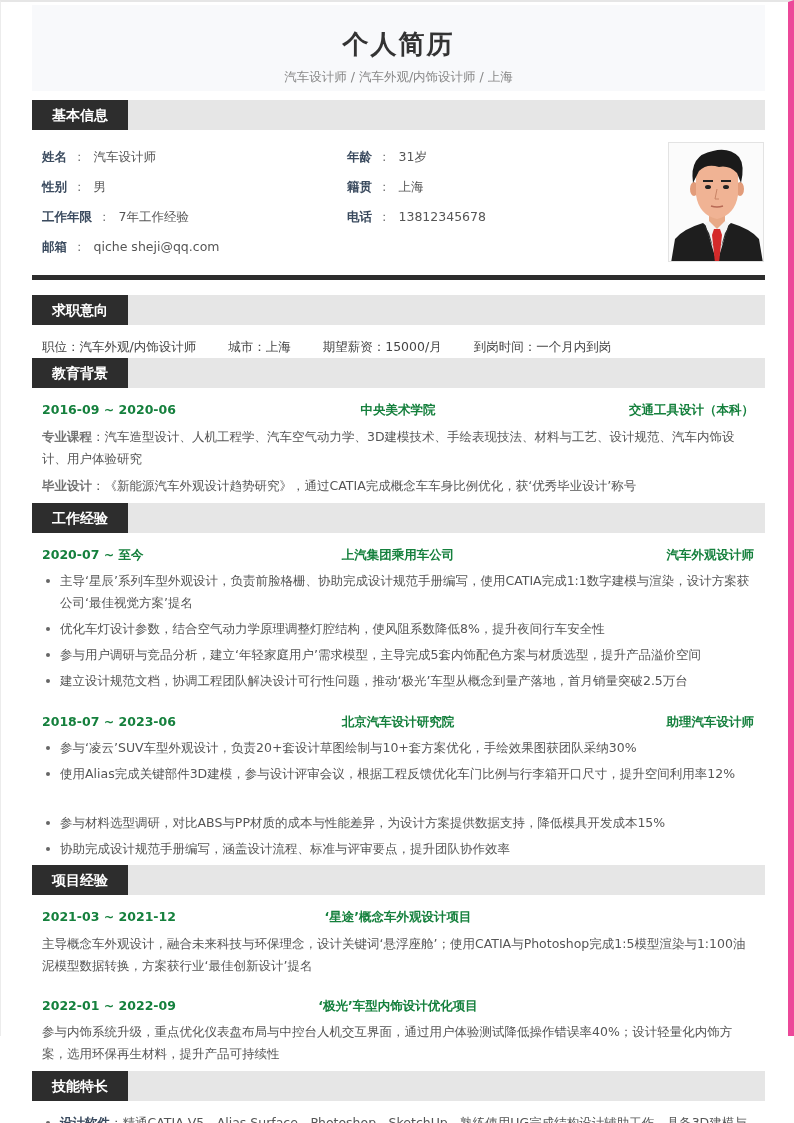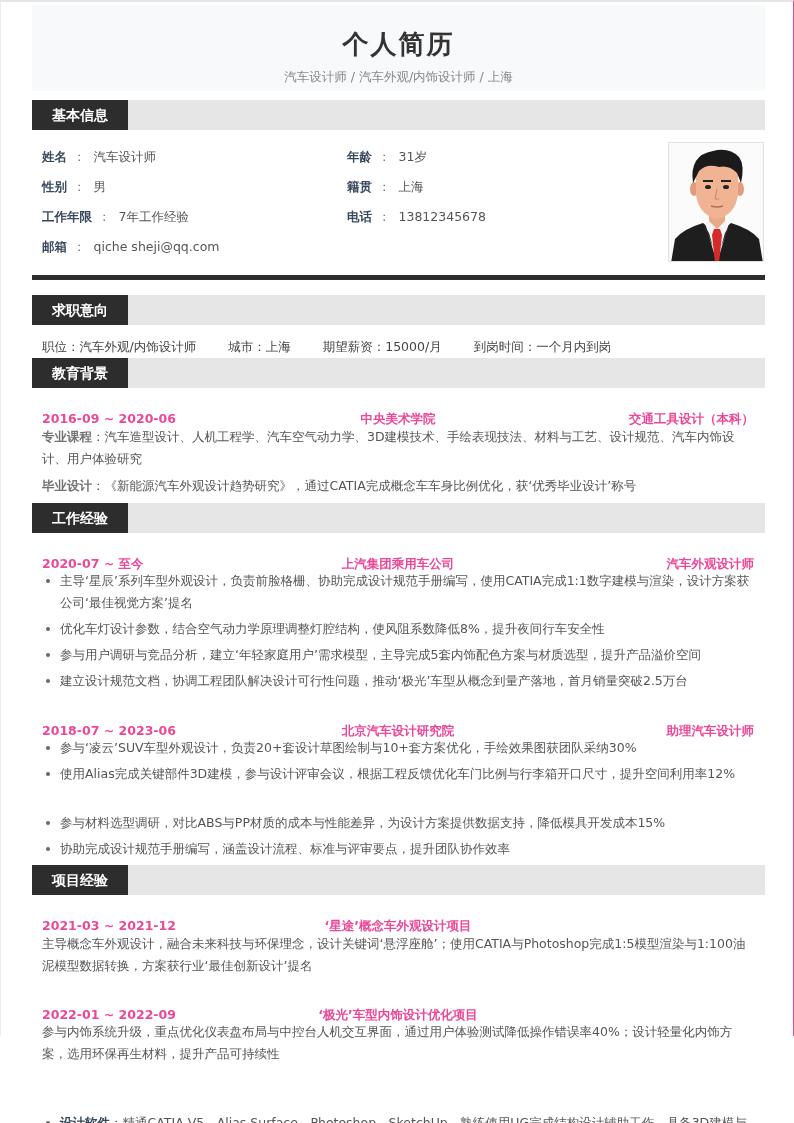--- a/index.html
+++ b/index.html
@@ -1,38 +1,38 @@
 <!DOCTYPE html>
 <html><head>
 <meta charset="utf-8">
 <style>
   * { box-sizing: border-box; margin: 0; padding: 0; }
   html, body { width: 794px; height: 1123px; overflow: hidden; background: #ffffff; }
   body { font-family: "DejaVu Sans", "Liberation Sans", sans-serif; color: #444; position: relative; }
-  .page { position: absolute; left: 0; top: 0; width: 794px; height: 1036px; border-left: 1px solid #ececec; border-right: 1px solid #ec4899; border-top: 2px solid #e6e6e6; }
+  .page { position: absolute; left: 0; top: 0; width: 794px; height: 1036px; border-left: 1px solid #ececec; border-right: 6px solid #ec4899; border-top: 2px solid #e6e6e6; }
 
   .header { position: absolute; left: 31px; top: 3px; width: 733px; height: 86px; background: #f8f9fb; text-align: center; }
   .header .title { position: absolute; left: 0; right: 0; top: 22px; font-size: 26px; font-weight: bold; color: #333; letter-spacing: 2px; }
   .header .subtitle { position: absolute; left: 0; right: 0; top: 64px; font-size: 12.5px; color: #888; }
 
   .sec { position: absolute; left: 31px; width: 733px; height: 30px; background: #e6e6e6; }
   .sec .tag { position: absolute; left: 0; top: 0; width: 96px; height: 30px; background: #2d2d2d; color: #fff; font-size: 14px; font-weight: bold; line-height: 30px; text-align: center; }
 
   .row { position: absolute; font-size: 12.5px; color: #555; white-space: nowrap; }
   .lbl { color: #3a4a5e; font-weight: bold; }
   .colon { color: #777; margin: 0 8px 0 6px; }
 
   .photo { position: absolute; left: 667px; top: 140px; width: 96px; height: 120px; border: 1px solid #e3e3e3; background: #fdfdfd; overflow: hidden; }
 
   .divider { position: absolute; left: 31px; top: 273px; width: 733px; height: 5px; background: #2d2d2d; }
 
   .intent { position: absolute; left: 41px; top: 337px; font-size: 12.5px; color: #444; white-space: nowrap; }
   .intent span { margin-right: 28px; }
 
-  .entry-head { position: absolute; left: 41px; width: 712px; height: 18px; font-size: 12.5px; font-weight: bold; color: #ec4899; margin-top: 9px; }
+  .entry-head { position: absolute; left: 41px; width: 712px; height: 18px; font-size: 12.5px; font-weight: bold; color: #15803d; }
   .entry-head .l { position: absolute; left: 0; top: 0; }
   .entry-head .c { position: absolute; left: 0; right: 0; top: 0; text-align: center; }
   .entry-head .r { position: absolute; right: 0; top: 0; }
 
   .para { position: absolute; left: 41px; width: 715px; font-size: 12.5px; color: #555; line-height: 22px; }
   .para b { color: #737373; }
 
   .bullets { position: absolute; left: 41px; width: 715px; list-style: none; }
   .bullets li { position: relative; padding-left: 18px; font-size: 12.5px; color: #555; line-height: 22px; margin-bottom: 4px; }
   .bullets li::before { content: ""; position: absolute; left: 4px; top: 9px; width: 4px; height: 4px; border-radius: 50%; background: #666; }
@@ -171,17 +171,20 @@
     <span class="c">‘星途’概念车外观设计项目</span>
   </div>
   <div class="para" style="top:931px;">主导概念车外观设计，融合未来科技与环保理念，设计关键词‘悬浮座舱’；使用CATIA与Photoshop完成1:5模型渲染与1:100油泥模型数据转换，方案获行业‘最佳创新设计’提名</div>
 
   <div class="entry-head" style="top:996px;">
     <span class="l">2022-01 ~ 2022-09</span>
     <span class="c">‘极光’车型内饰设计优化项目</span>
   </div>
   <div class="para" style="top:1019px;">参与内饰系统升级，重点优化仪表盘布局与中控台人机交互界面，通过用户体验测试降低操作错误率40%；设计轻量化内饰方案，选用环保再生材料，提升产品可持续性</div>
 
+  <div class="sec" style="top:1069px;">
+    <div class="tag">技能特长</div>
+  </div>
   <ul class="bullets" style="top:1110px;">
     <li style="white-space:nowrap; overflow:hidden;"><b style="color:#3a4a5e;">设计软件</b><span>：精通CATIA V5、Alias Surface、Photoshop、SketchUp，熟练使用UG完成结构设计辅助工作，具备3D建模与</span></li>
   </ul>
 
 </div>
 
 </body></html>

